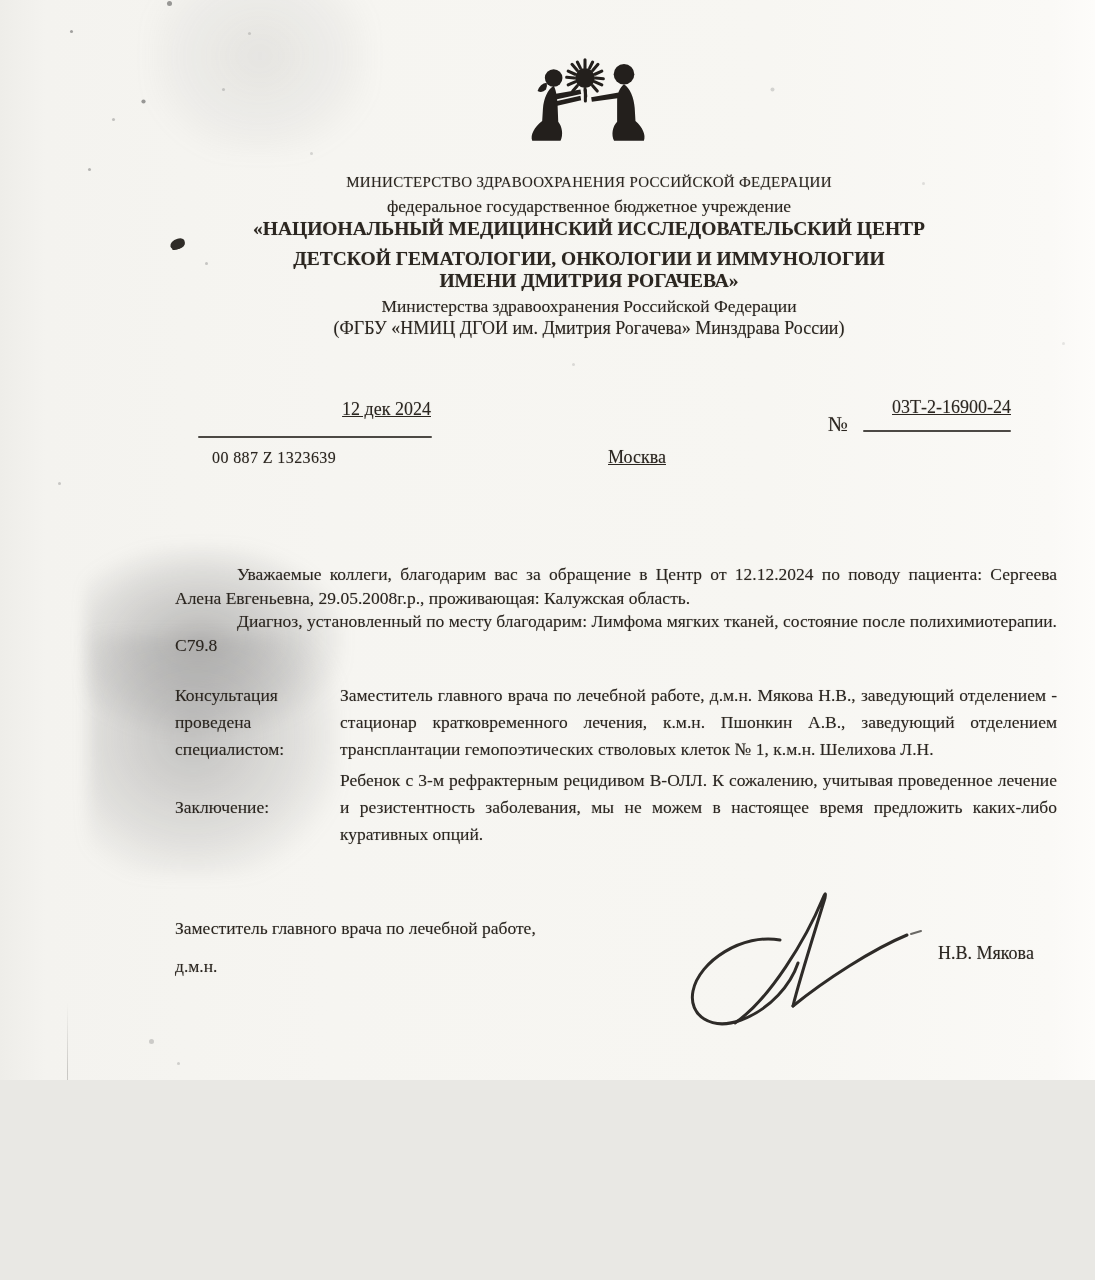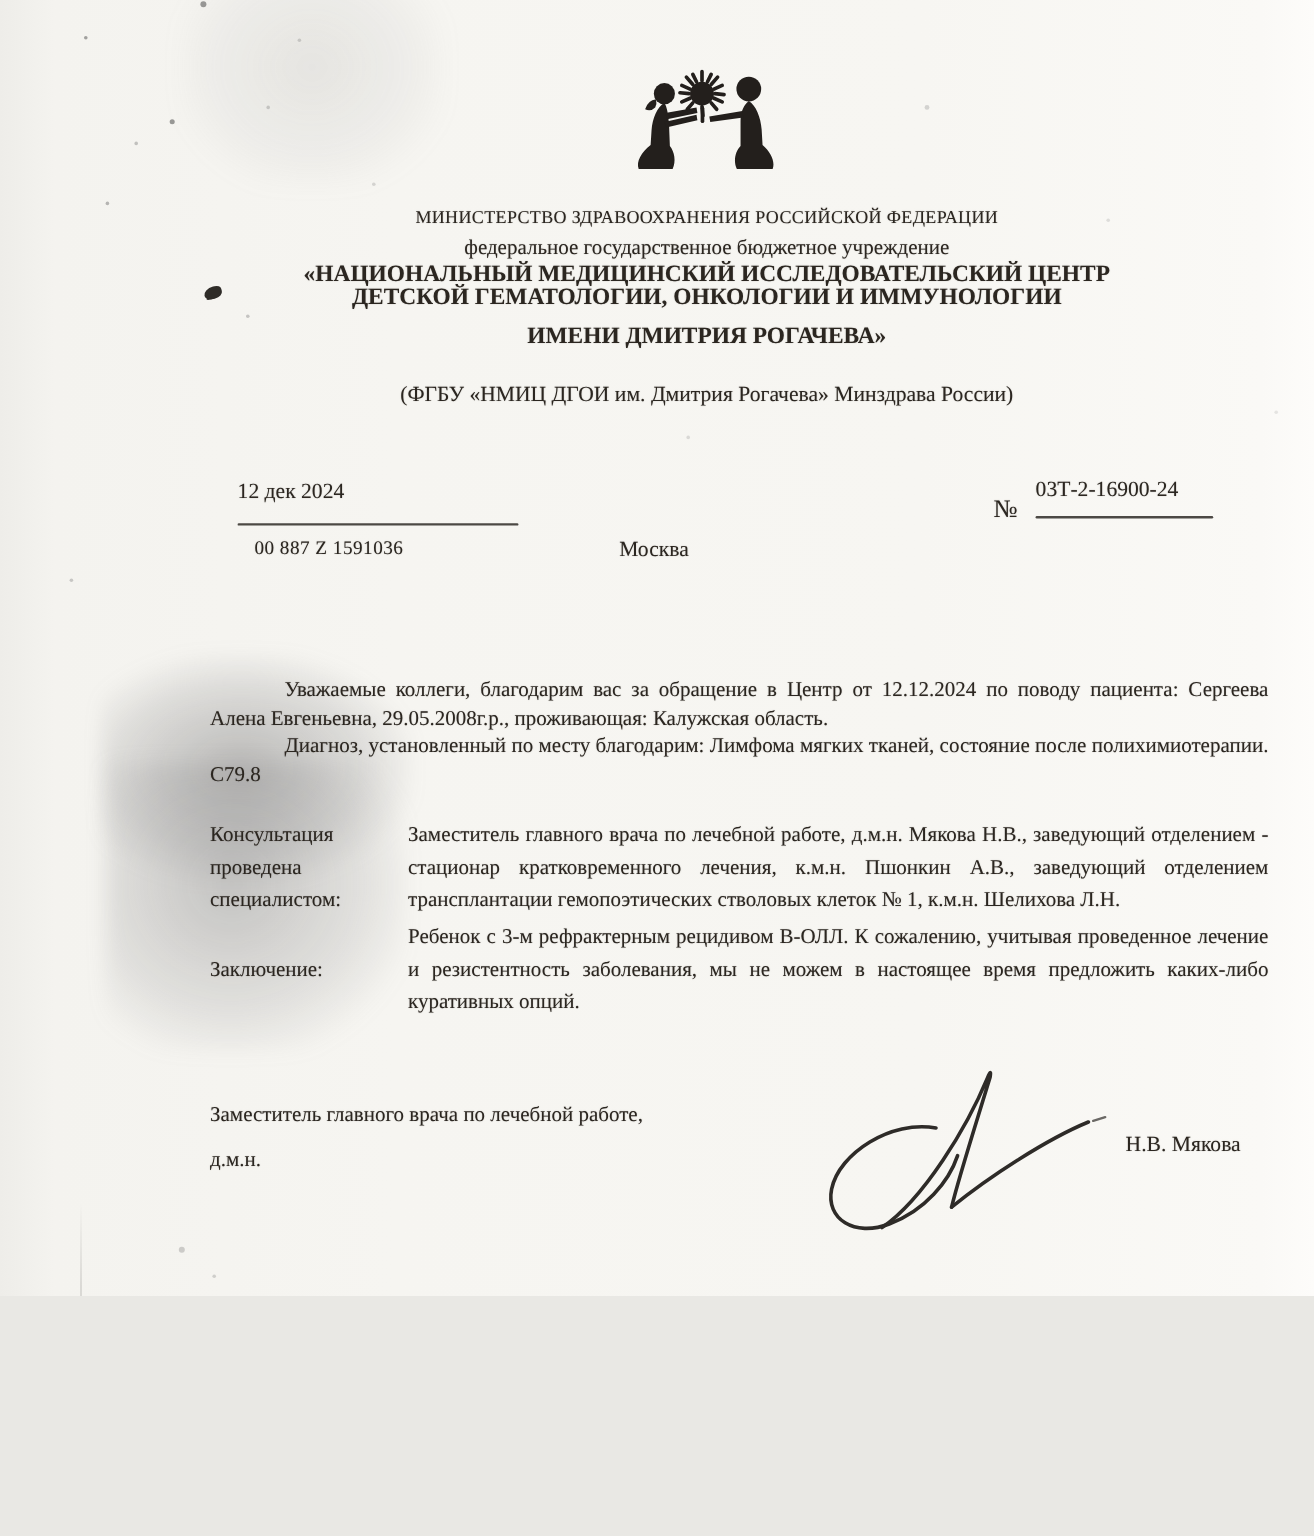--- a/index.html
+++ b/index.html
@@ -8,21 +8,21 @@
   .page {
     position:relative;
     width:1095px; height:1080px;
     margin:0 auto;
     overflow:hidden;
     background:linear-gradient(90deg, #eeede9 0px, #f4f3ef 45px, #f6f5f1 30%, #f7f6f2 70%, #faf9f6 96%, #fdfcfa 100%);
     font-family:"Liberation Serif", "DejaVu Serif", serif;
     color:#2b2620;
   }
   .txt { position:absolute; text-shadow:0 0 1px rgba(43,38,32,0.35); }
-  .c   { text-align:left; }
+  .c   { text-align:right;text-decoration:underline; }
   .b   { font-weight:bold; }
 
   
   .hdr-line { left:134px; width:910px; text-align:center; }
 
   
   .rule { position:absolute; height:2px; background:rgba(46,42,38,0.85); border-radius:1px; }
 
   
   .intro {
@@ -117,27 +117,28 @@
 
       <circle cx="136" cy="25" r="13.5"></circle>
       <path d="M136,38 C144,43 149,56 150,69 L151,86 C160,94 165,104 162,112 L123,112 C119,104 121,93 127,87 L127,60 C127,49 131,42 136,38 Z"></path>
       <path d="M129,49 L93,55 L94,61 L130,56 Z"></path>
     </g>
   </svg>
 
   <div class="txt hdr-line" style="top:174px; font-size:15px; letter-spacing:0.3px;">МИНИСТЕРСТВО ЗДРАВООХРАНЕНИЯ РОССИЙСКОЙ ФЕДЕРАЦИИ</div>
   <div class="txt hdr-line" style="top:196px; font-size:17.5px;">федеральное государственное бюджетное учреждение</div>
   <div class="txt hdr-line b" style="top:218px; font-size:19.5px;">«НАЦИОНАЛЬНЫЙ МЕДИЦИНСКИЙ ИССЛЕДОВАТЕЛЬСКИЙ ЦЕНТР</div>
-  <div class="txt hdr-line b" style="top:237px; font-size:19.5px;">ДЕТСКОЙ ГЕМАТОЛОГИИ, ОНКОЛОГИИ И ИММУНОЛОГИИ</div>
+  <div class="txt hdr-line b" style="top:248px; font-size:19.5px;">ДЕТСКОЙ ГЕМАТОЛОГИИ, ОНКОЛОГИИ И ИММУНОЛОГИИ</div>
   <div class="txt hdr-line b" style="top:270px; font-size:19.5px;">ИМЕНИ ДМИТРИЯ РОГАЧЕВА»</div>
+  <div class="txt hdr-line" style="top:296px; font-size:17.5px;">Министерства здравоохранения Российской Федерации</div>
   <div class="txt hdr-line" style="top:318px; font-size:18px;">(ФГБУ «НМИЦ ДГОИ им. Дмитрия Рогачева» Минздрава России)</div>
 
   <div class="txt c" style="left:198px; top:399px; width:233px; font-size:18px;">12 дек 2024</div>
   <div class="rule" style="left:198px; top:436px; width:234px;"></div>
-  <div class="txt" style="left:212px; top:449px; font-size:16px; letter-spacing:0.4px;">00 887 Z 1591036</div>
+  <div class="txt" style="left:212px; top:449px; font-size:16px; letter-spacing:0.4px;">00 887 Z 1323639</div>
   <div class="txt c" style="left:516px; top:447px; width:150px; font-size:18px;">Москва</div>
   <div class="txt" style="left:828px; top:412px; font-size:21px;">№</div>
   <div class="txt c" style="left:863px; top:397px; width:148px; font-size:18px;">03Т-2-16900-24</div>
   <div class="rule" style="left:863px; top:430px; width:148px;"></div>
 
 
   <div class="intro txt">
     <p>Уважаемые коллеги, благодарим вас за обращение в Центр от 12.12.2024 по поводу пациента: Сергеева Алена Евгеньевна, 29.05.2008г.р., проживающая: Калужская область.</p>
     <p>Диагноз, установленный по месту благодарим: Лимфома мягких тканей, состояние после полихимиотерапии. С79.8</p>
   </div>

